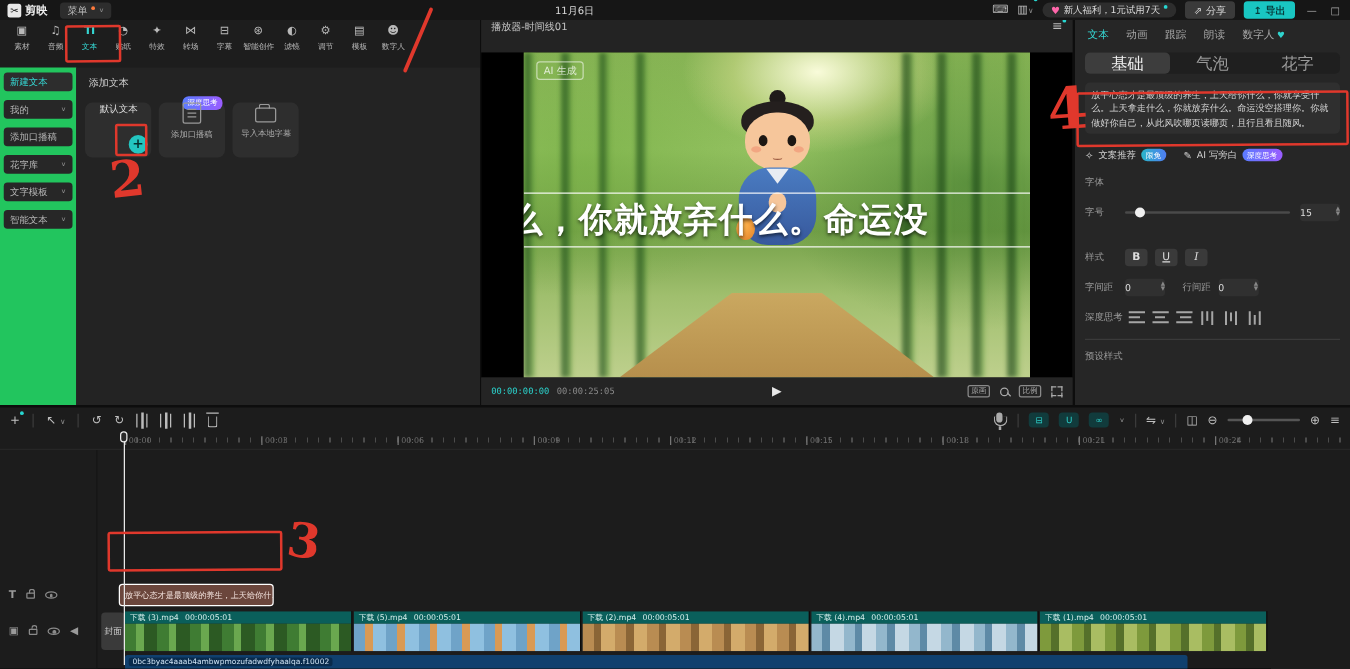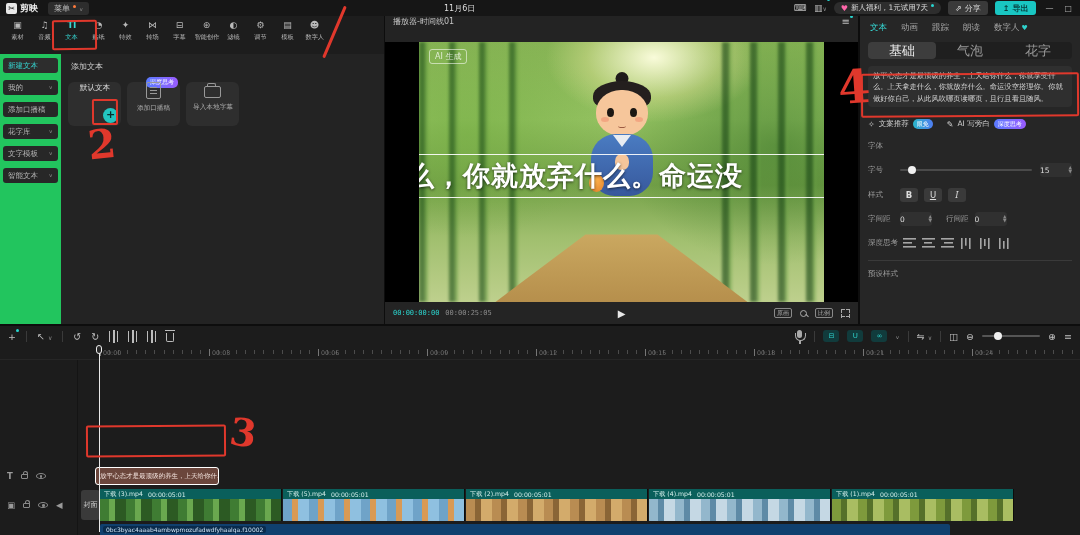--- a/index.html
+++ b/index.html
@@ -387,21 +387,21 @@
           <span class="thumb" style="left:9%"></span>
         </div>
       <div class="valbox">
         <span>15</span>
         <span class="stp">
             <span>▲</span>
             <span>▼</span>
           </span>
       </div>
     </div>
-    <div class="rrow" style="margin-top:11px">
+    <div class="rrow" style="margin-top:22px">
       <span class="rlab">样式</span>
       <span class="stylebtn" style="font-weight:bold">B</span>
       <span class="stylebtn" style="text-decoration:underline">U</span>
       <span class="stylebtn" style="font-style:italic;font-family:'DejaVu Serif',serif">I</span>
     </div>
     <div class="rrow" style="margin-top:10px">
       <span class="rlab">字间距</span>
       <div class="valbox">
         <span>0</span>
         <span class="stp">

